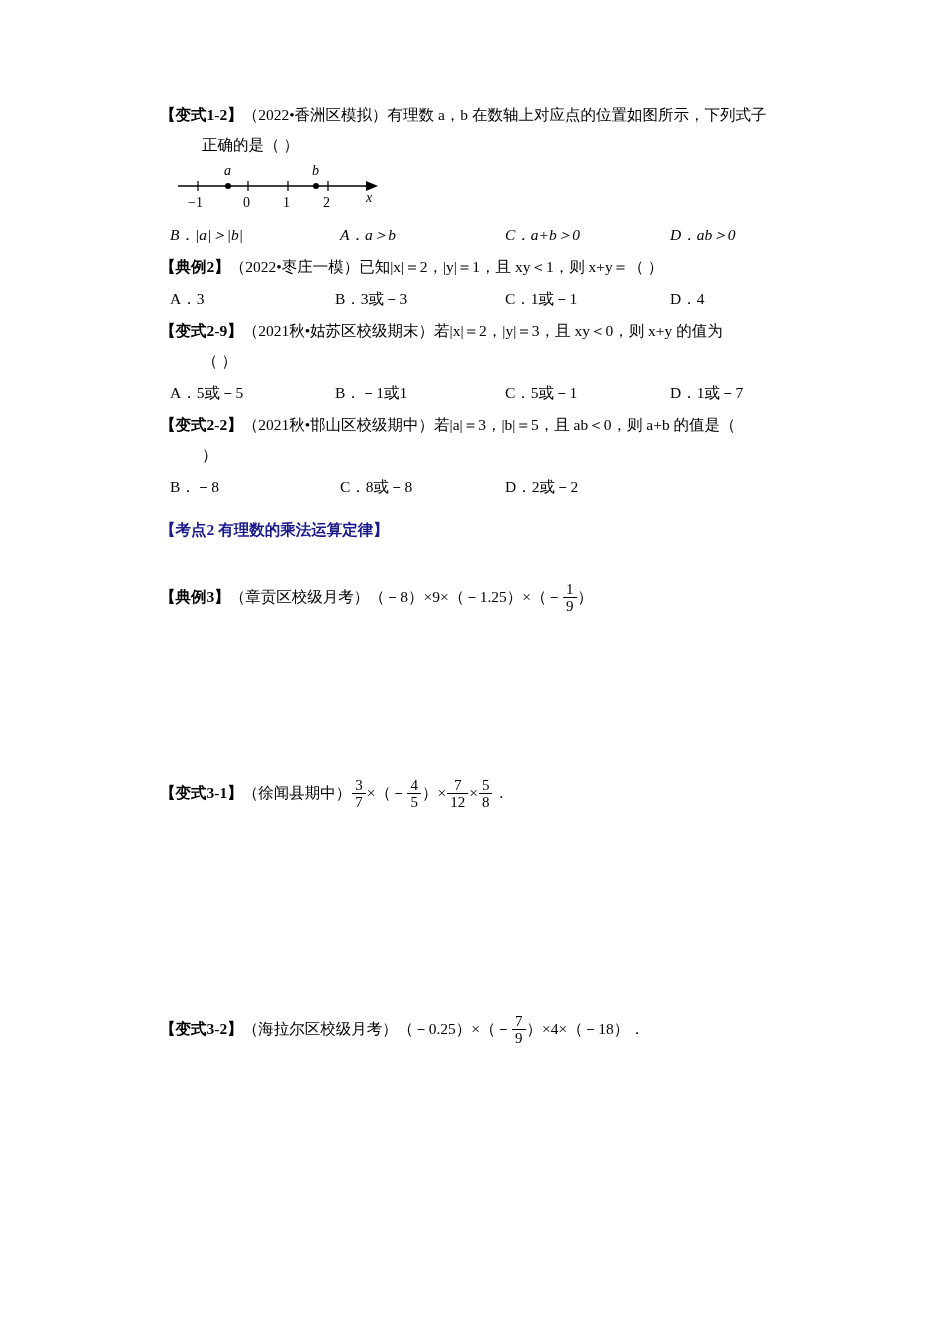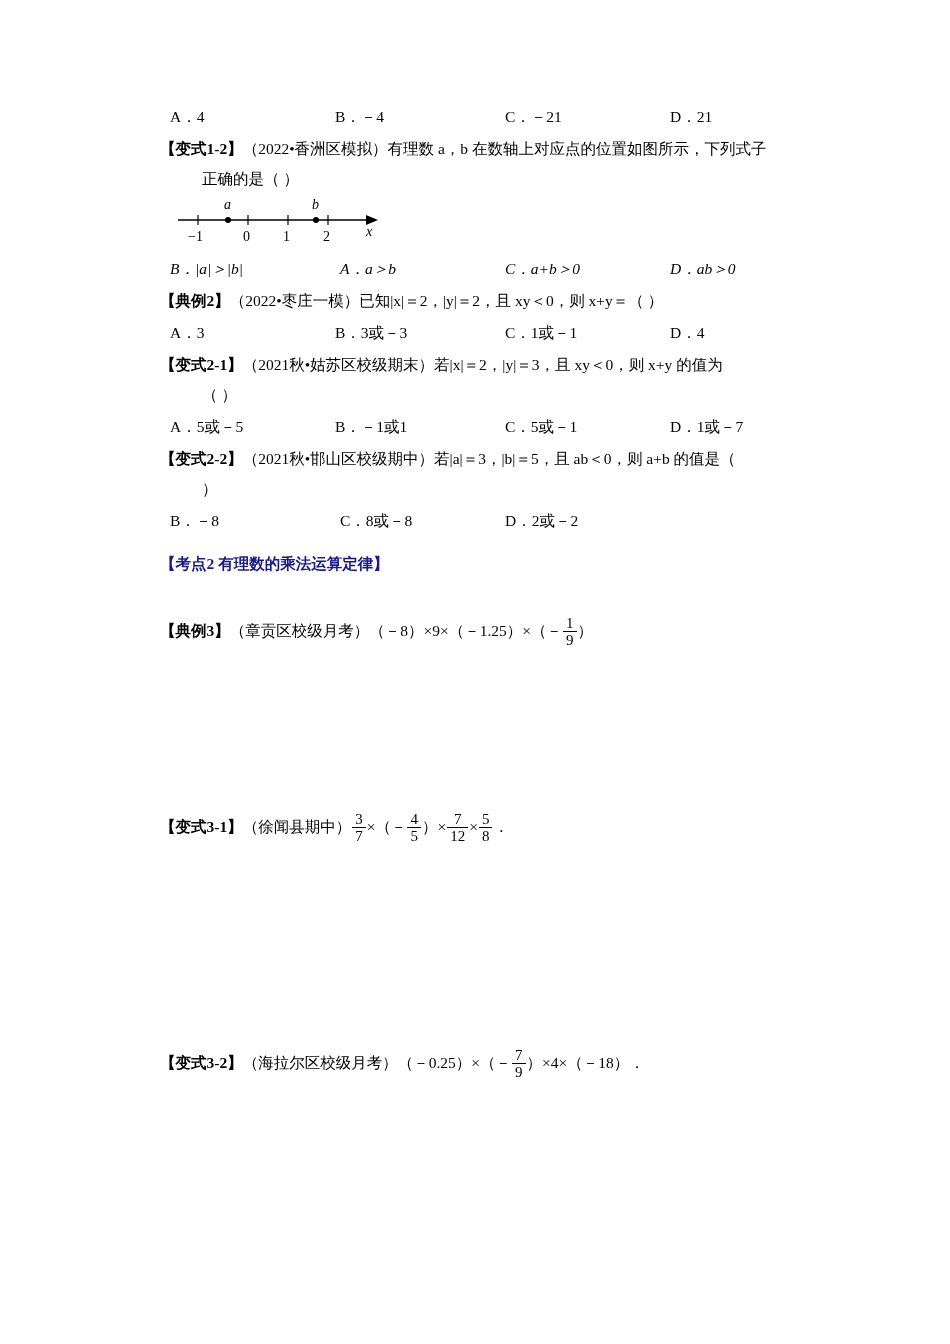--- a/index.html
+++ b/index.html
@@ -88,26 +88,20 @@
   }
   .blockgap-1 { height: 150px; }
   .blockgap-2 { height: 190px; }
 </style>
 </head>
 <body>
 
 <div class="page">
   <div class="content">
 
-    <div class="choices">
-      <span class="opt w1">A．4</span>
-      <span class="opt w2">B．－4</span>
-      <span class="opt w3">C．－21</span>
-      <span class="opt w4">D．21</span>
-    </div>
 
     <div class="qline">
       <span class="tag">【变式1-2】</span><span>（2022•香洲区模拟）</span><span>有理数 a，b 在数轴上对应点的位置如图所示，下列式子</span>
     </div>
     <div class="qline indent">
       <span>正确的是（      ）</span>
     </div>
 
     <div class="numline-wrap">
       <svg class="numline-svg" width="260" height="56" viewBox="0 0 260 56">
@@ -134,31 +128,31 @@
     </div>
 
     <div class="choices">
       <span class="opt w2 mi">B．|a|＞|b|</span>
       <span class="opt w1 mi">A．a＞b</span>
       <span class="opt w3 mi">C．a+b＞0</span>
       <span class="opt w4 mi">D．ab＞0</span>
     </div>
 
     <div class="qline">
-      <span class="tag">【典例2】</span><span>（2022•枣庄一模）</span><span>已知|x|＝2，|y|＝2，且 xy＜0，则 x+y＝（      ）</span>
+      <span class="tag">【典例2】</span><span>（2022•枣庄一模）</span><span>已知|x|＝2，|y|＝1，且 xy＜1，则 x+y＝（      ）</span>
     </div>
     <div class="choices">
       <span class="opt w1">A．3</span>
       <span class="opt w2">B．3或－3</span>
       <span class="opt w3">C．1或－1</span>
       <span class="opt w4">D．4</span>
     </div>
 
     <div class="qline">
-      <span class="tag">【变式2-1】</span><span>（2021秋•姑苏区校级期末）</span><span>若|x|＝2，|y|＝3，且 xy＜0，则 x+y 的值为</span>
+      <span class="tag">【变式2-9】</span><span>（2021秋•姑苏区校级期末）</span><span>若|x|＝2，|y|＝3，且 xy＜0，则 x+y 的值为</span>
     </div>
     <div class="qline indent">
       <span>（      ）</span>
     </div>
     <div class="choices">
       <span class="opt w1">A．5或－5</span>
       <span class="opt w2">B．－1或1</span>
       <span class="opt w3">C．5或－1</span>
       <span class="opt w4">D．1或－7</span>
     </div>

